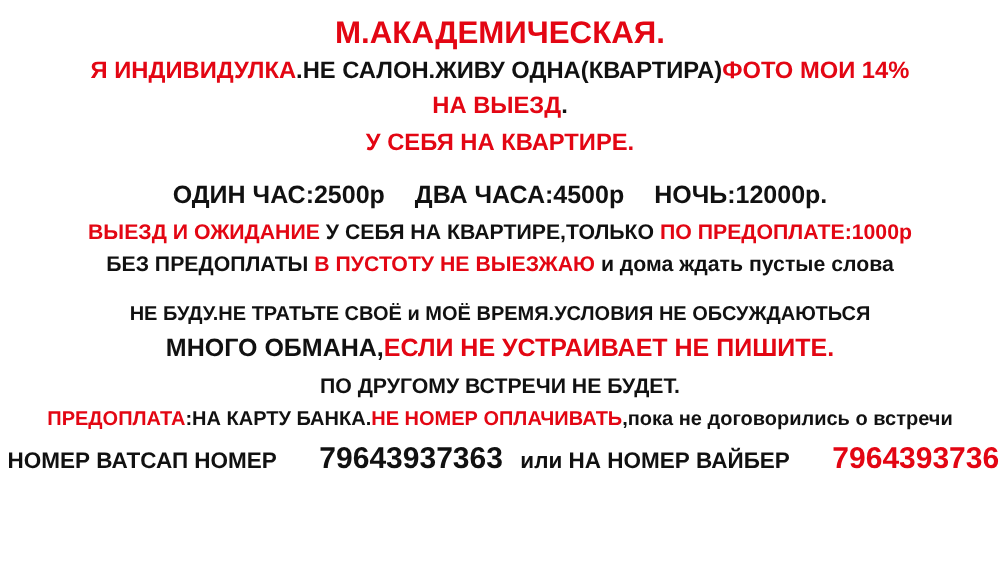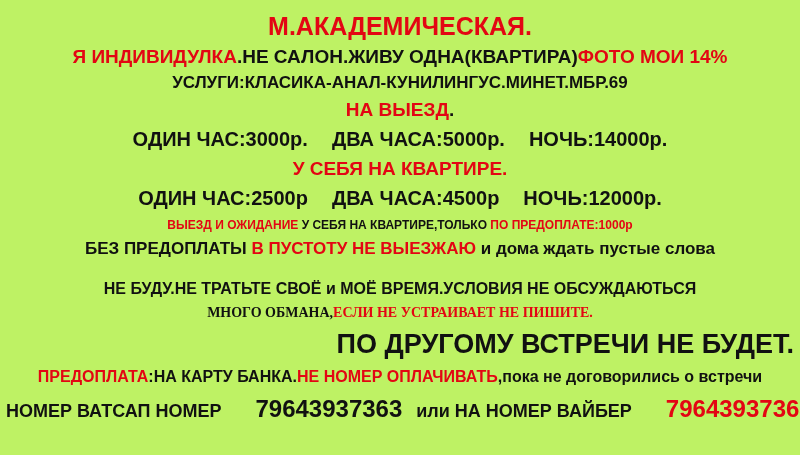--- a/index.html
+++ b/index.html
@@ -9,46 +9,46 @@
   body {
     width: 800px;
     height: 455px;
     background: #f5d65c;
     font-family: "Liberation Sans", sans-serif;
     overflow: hidden;
   }
   #page {
     width: 800px;
     height: 455px;
-    background: #bef264;
+    background: #ffffff;
     box-sizing: border-box;
     padding: 10px 6px 6px 6px;
     display: flex;
     flex-direction: column;
     align-items: center;
   }
   .line {
     width: 100%;
     text-align: center;
     font-weight: bold;
     line-height: 1.12;
     white-space: nowrap;
   }
   .l-title   { font-size: 25px; color: #e30613; margin-top: 2px; }
   .l-2       { font-size: 19px; margin-top: 6px; }
   .l-3       { font-size: 17px; color: #111; margin-top: 6px; }
   .l-4       { font-size: 19px; color: #e30613; margin-top: 7px; }
   .l-5       { font-size: 20px; color: #111; margin-top: 7px; }
   .l-6       { font-size: 19px; color: #e30613; margin-top: 8px; }
-  .l-7       { font-size: 20px; color: #111; margin-top: 8px; }
-  .l-8       { font-size: 12px; margin-top: 9px; }
+  .l-7       { font-size: 20px; color: #111; margin-top: 20px; }
+  .l-8       { font-size: 17px; margin-top: 9px; }
   .l-9       { font-size: 17px; margin-top: 7px; }
   .l-10      { font-size: 16px; color: #111; margin-top: 22px; }
-  .l-11      { font-size: 14px; margin-top: 7px; font-family: Liberation Serif, serif; }
-  .l-12      { font-size: 27px; color: #111; margin-top: 8px; text-align: right; }
+  .l-11      { font-size: 20px; margin-top: 7px; }
+  .l-12      { font-size: 17px; color: #111; margin-top: 8px; }
   .l-13      { font-size: 16px; margin-top: 9px; }
   .l-14      { font-size: 18px; margin-top: 10px; }
   .l-15      { font-size: 24px; color: #e30613; margin-top: 12px; }
 
   .red   { color: #e30613; text-align: center; }
   .black { color: #111111; }
   .big-num { font-size: 24px; margin-left: 20px; }
   .tg { font-size: 24px; color: #111; }
   .sp { display: inline-block; width: 14px; }
   .sp-lg { display: inline-block; width: 24px; }
@@ -57,29 +57,25 @@
 <body>
 
 <div id="page">
 
   <div class="line l-title">М.АКАДЕМИЧЕСКАЯ.</div>
 
   <div class="line l-2">
     <span class="red">Я ИНДИВИДУЛКА</span><span class="black">.НЕ САЛОН.ЖИВУ ОДНА(КВАРТИРА)</span><span class="red">ФОТО МОИ 14%</span>
   </div>
 
-  <div class="line l-3">УСЛУГИ:КЛАСИКА-АНАЛ-КУНИЛИНГУС.МИНЕТ.МБР.69</div>
 
   <div class="line l-4">
     <span class="red">НА ВЫЕЗД</span><span class="black">.</span>
   </div>
 
-  <div class="line l-5">
-    <span>ОДИН ЧАС:3000р.</span><span class="sp-lg"></span><span>ДВА ЧАСА:5000р.</span><span class="sp-lg"></span><span>НОЧЬ:14000р.</span>
-  </div>
 
   <div class="line l-6">У СЕБЯ НА КВАРТИРЕ.</div>
 
   <div class="line l-7">
     <span>ОДИН ЧАС:2500р</span><span class="sp-lg"></span><span>ДВА ЧАСА:4500р</span><span class="sp-lg"></span><span>НОЧЬ:12000р.</span>
   </div>
 
   <div class="line l-8">
     <span class="red">ВЫЕЗД И ОЖИДАНИЕ</span><span class="black"> У СЕБЯ НА КВАРТИРЕ,ТОЛЬКО </span><span class="red">ПО ПРЕДОПЛАТЕ:1000р</span>
   </div>

